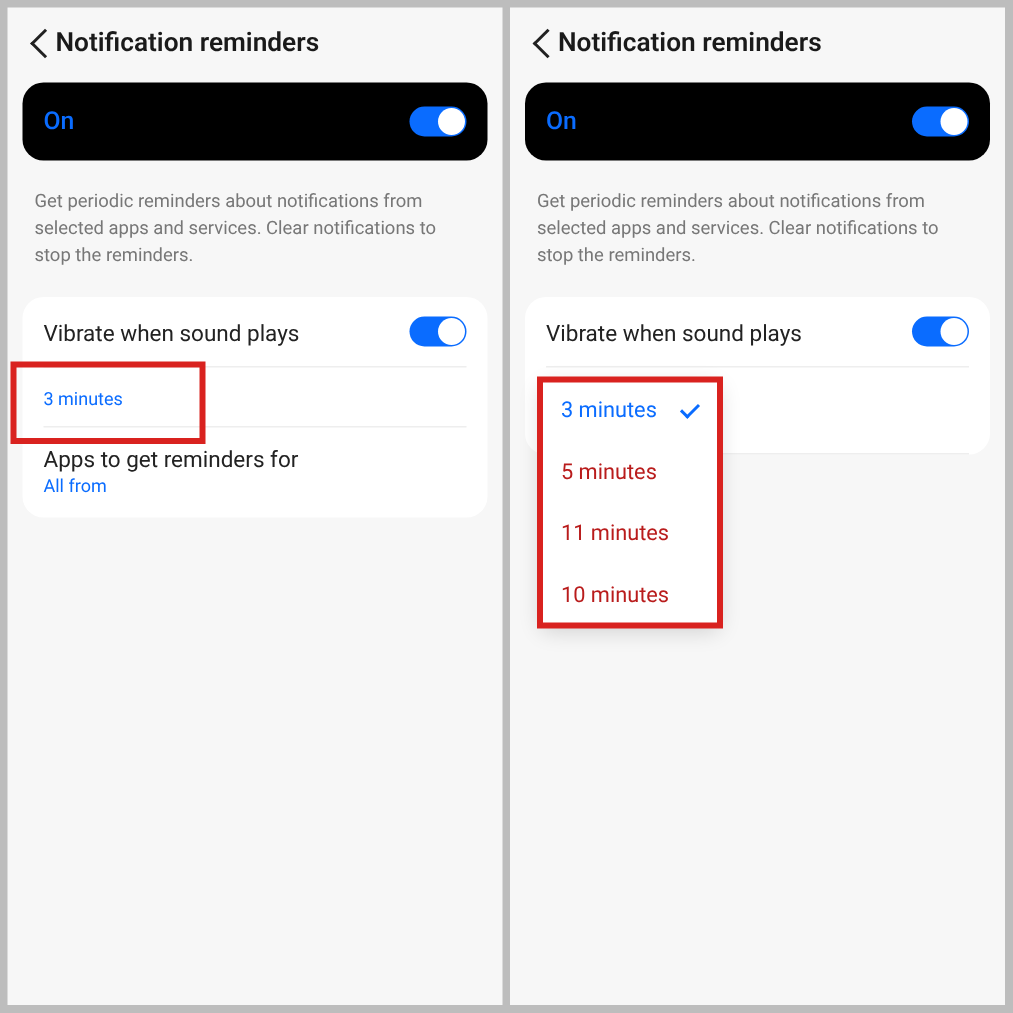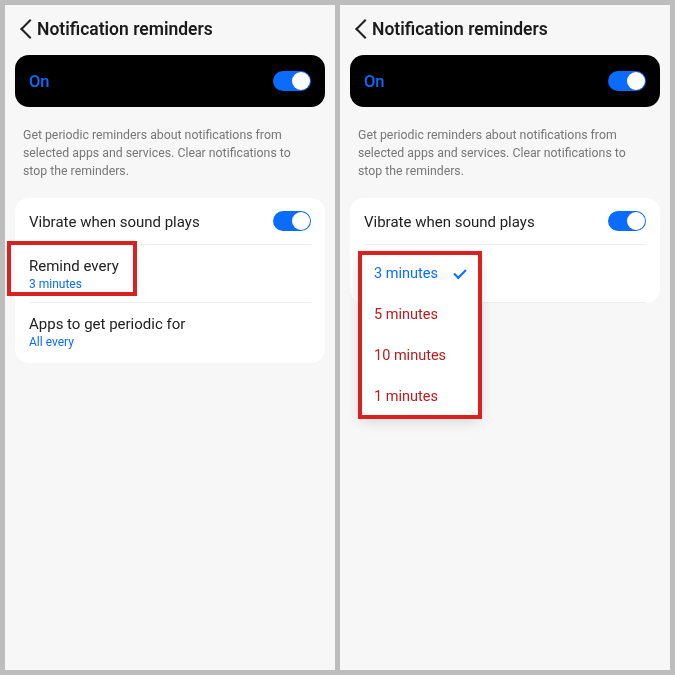--- a/index.html
+++ b/index.html
@@ -149,29 +149,28 @@
   <div class="desc">Get periodic reminders about notifications from selected apps and services. Clear notifications to stop the reminders.</div>
 
   <div class="list-card">
     <div class="row">
       <div class="row-label">Vibrate when sound plays</div>
       <div class="toggle"></div>
     </div>
     <div class="divider"></div>
 
     <div class="row" style="display:block; padding-top:12px; padding-bottom:11px;">
-      <div class="row-label">Remind every</div>
       <div class="row-sub">3 minutes</div>
       <div class="red-box" style="left:-8px; top:-4px; width:130px; height:55px;"></div>
     </div>
     <div class="divider"></div>
 
     <div class="row" style="display:block; padding-top:12px; padding-bottom:14px;">
-      <div class="row-label">Apps to get periodic for</div>
-      <div class="row-sub">All every</div>
+      <div class="row-label">Apps to get reminders for</div>
+      <div class="row-sub">All from</div>
     </div>
   </div>
 </div>
 
 <div class="phone">
   <div class="header">
     <div class="back-chevron"></div>
     <div class="title">Notification reminders</div>
   </div>
 
@@ -198,21 +197,21 @@
 
     <div class="dropdown" style="left:10px; top:55px;">
       <div class="dd-item selected">
         <span>3 minutes</span>
         <div class="check"></div>
       </div>
       <div class="dd-item">
         <span>5 minutes</span>
       </div>
       <div class="dd-item">
+        <span>11 minutes</span>
+      </div>
+      <div class="dd-item">
         <span>10 minutes</span>
       </div>
-      <div class="dd-item">
-        <span>1 minutes</span>
-      </div>
       <div class="red-box dd"></div>
     </div>
   </div>
 </div>
 
 </body></html>

